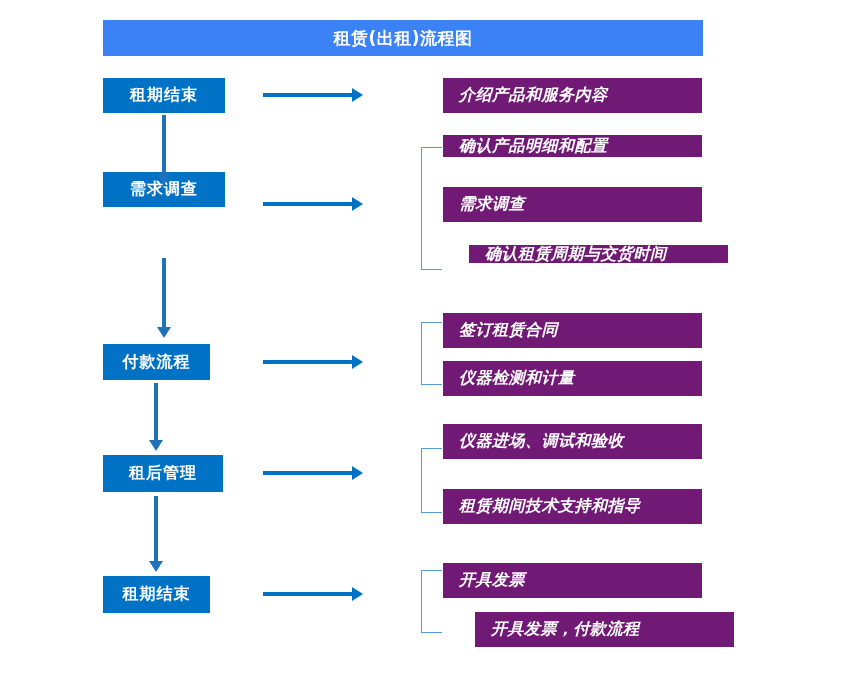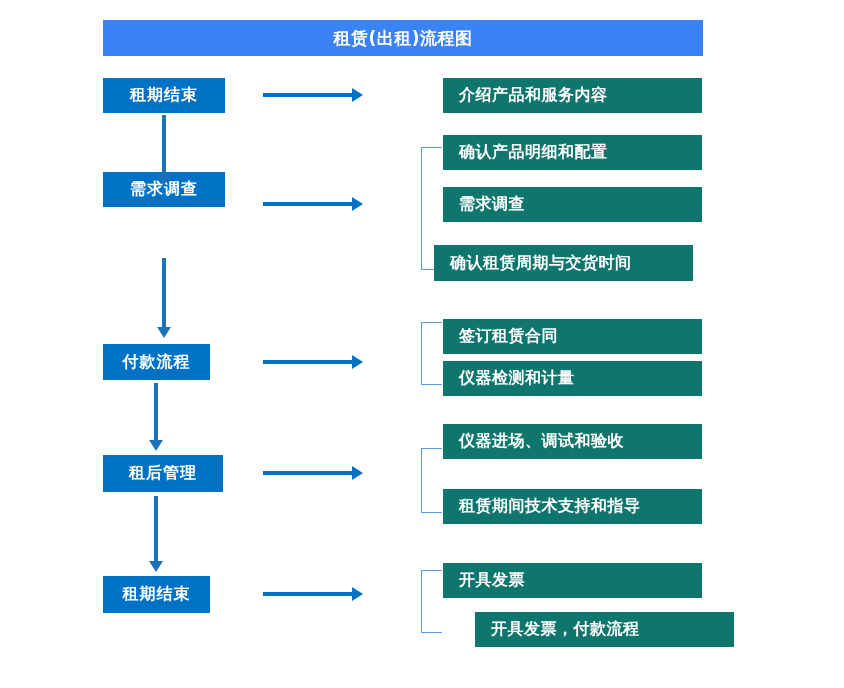--- a/index.html
+++ b/index.html
@@ -48,29 +48,30 @@
     font-weight: bold;
     display: flex;
     align-items: center;
     justify-content: center;
     letter-spacing: 1px;
   }
 
   
   .detail-box {
     position: absolute;
-    background: #0f766e;
+    background: #701a75;
     color: #ffffff;
     font-size: 16px;
     font-weight: bold;
     display: flex;
     align-items: center;
     padding-left: 16px;
     box-sizing: border-box;
     letter-spacing: 0.5px;
+    font-style: italic;
   }
 
   
   .h-arrow {
     position: absolute;
     height: 14px;
   }
   .h-arrow .shaft {
     position: absolute;
     left: 0;
@@ -185,27 +186,27 @@
   <div class="bracket" style="left:421px; top:147px; width:21px; height:123px;"></div>
 
   <div class="bracket" style="left:421px; top:322px; width:21px; height:63px;"></div>
 
   <div class="bracket" style="left:421px; top:448px; width:21px; height:65px;"></div>
 
   <div class="bracket" style="left:421px; top:570px; width:21px; height:63px;"></div>
 
   <div class="detail-box" style="left:443px; top:78px; width:259px; height:35px;">介绍产品和服务内容</div>
 
-  <div class="detail-box" style="left:443px; top:135px; width:259px; height:35px;">确认产品明细和配置</div>
+  <div class="detail-box" style="left:443px; top:135px; width:259px; height:22px;">确认产品明细和配置</div>
 
   <div class="detail-box" style="left:443px; top:187px; width:259px; height:35px;">需求调查</div>
 
-  <div class="detail-box" style="left:434px; top:245px; width:259px; height:36px;">确认租赁周期与交货时间</div>
-
-  <div class="detail-box" style="left:443px; top:313px; width:259px; height:35px;margin-top:6px;">签订租赁合同</div>
+  <div class="detail-box" style="left:469px; top:245px; width:259px; height:18px;">确认租赁周期与交货时间</div>
+
+  <div class="detail-box" style="left:443px; top:313px; width:259px; height:35px;">签订租赁合同</div>
 
   <div class="detail-box" style="left:443px; top:424px; width:259px; height:35px;">仪器进场、调试和验收</div>
 
   <div class="detail-box" style="left:443px; top:361px; width:259px; height:35px;">仪器检测和计量</div>
 
   <div class="detail-box" style="left:443px; top:489px; width:259px; height:35px;">租赁期间技术支持和指导</div>
 
   <div class="detail-box" style="left:443px; top:563px; width:259px; height:35px;">开具发票</div>
 
   <div class="detail-box" style="left:443px; top:612px; width:259px; height:35px;margin-left:32px;">开具发票，付款流程</div>

